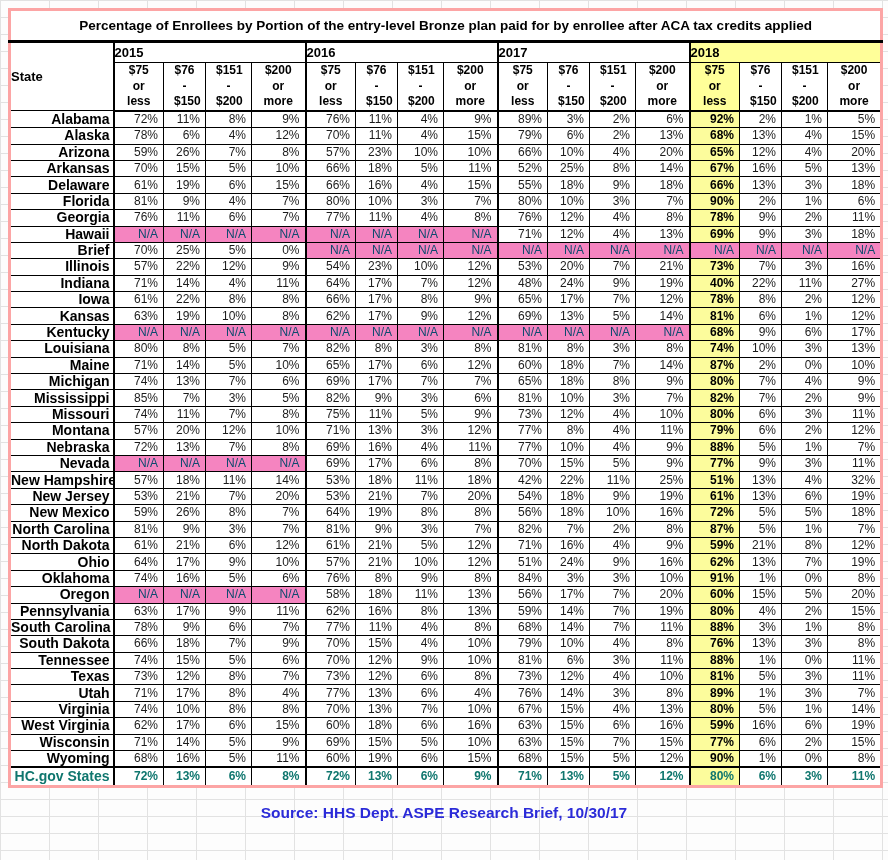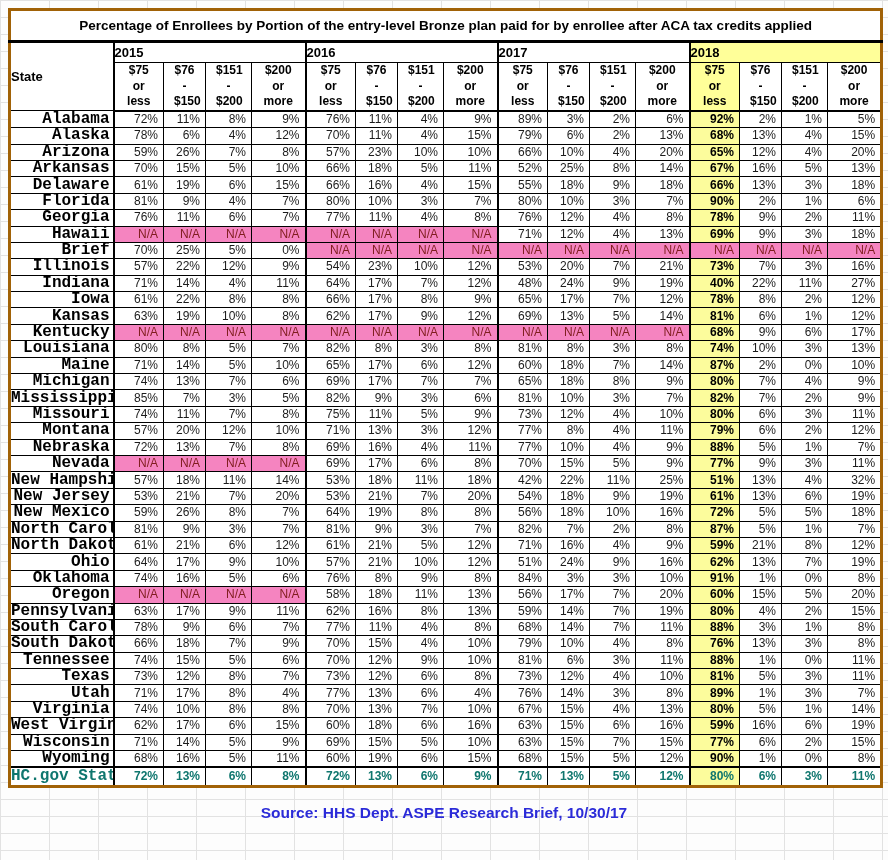--- a/index.html
+++ b/index.html
@@ -22,21 +22,21 @@
   .sheet {
     position: absolute;
     top: 8px;
     left: 8px;
   }
   table {
     border-collapse: collapse;
     table-layout: fixed;
     width: 872px;
     background: #fff;
-    border: 3px solid #a16207;
+    border: 3px solid #fca5a5;
   }
   th, td {
     border: 1px solid #000;
     padding: 0;
     overflow: hidden;
     white-space: normal;
     background: #fff;
   }
   
   .title-row th {
@@ -75,29 +75,28 @@
   
   tbody td {
     height: 15.4px;
     font-size: 12px;
     line-height: 13px;
     text-align: right;
     padding-right: 5px;
     color: #1c1c1c;
   }
   tbody td.state {
-    font-size: 16px;
+    font-size: 14px;
     font-weight: bold;
     color: #000;
     padding-right: 3px;
     border-right: 2px solid #000;
     white-space: nowrap;
-    font-family: Liberation Mono, monospace;
-  }
-  tbody td.na   { background: var(--pink, #F584C0); color: #7f1d1d; margin-top: 16px; }
+  }
+  tbody td.na   { background: var(--pink, #F584C0); color: #0c4a6e; margin-top: 16px; }
   tbody td.hl   { background: var(--cellyellow, #FCFC9C); font-weight: bold; color: #000; }
   tr.total td   { border-top: 2px solid #000; font-weight: bold; color: #0f766e; height: 17px; }
   .y2018        { background: var(--headyellow, #FFFF99); }
   
   .footer {
     position: absolute;
     top: 802px;
     left: 0;
     width: 888px;
     text-align: center;

